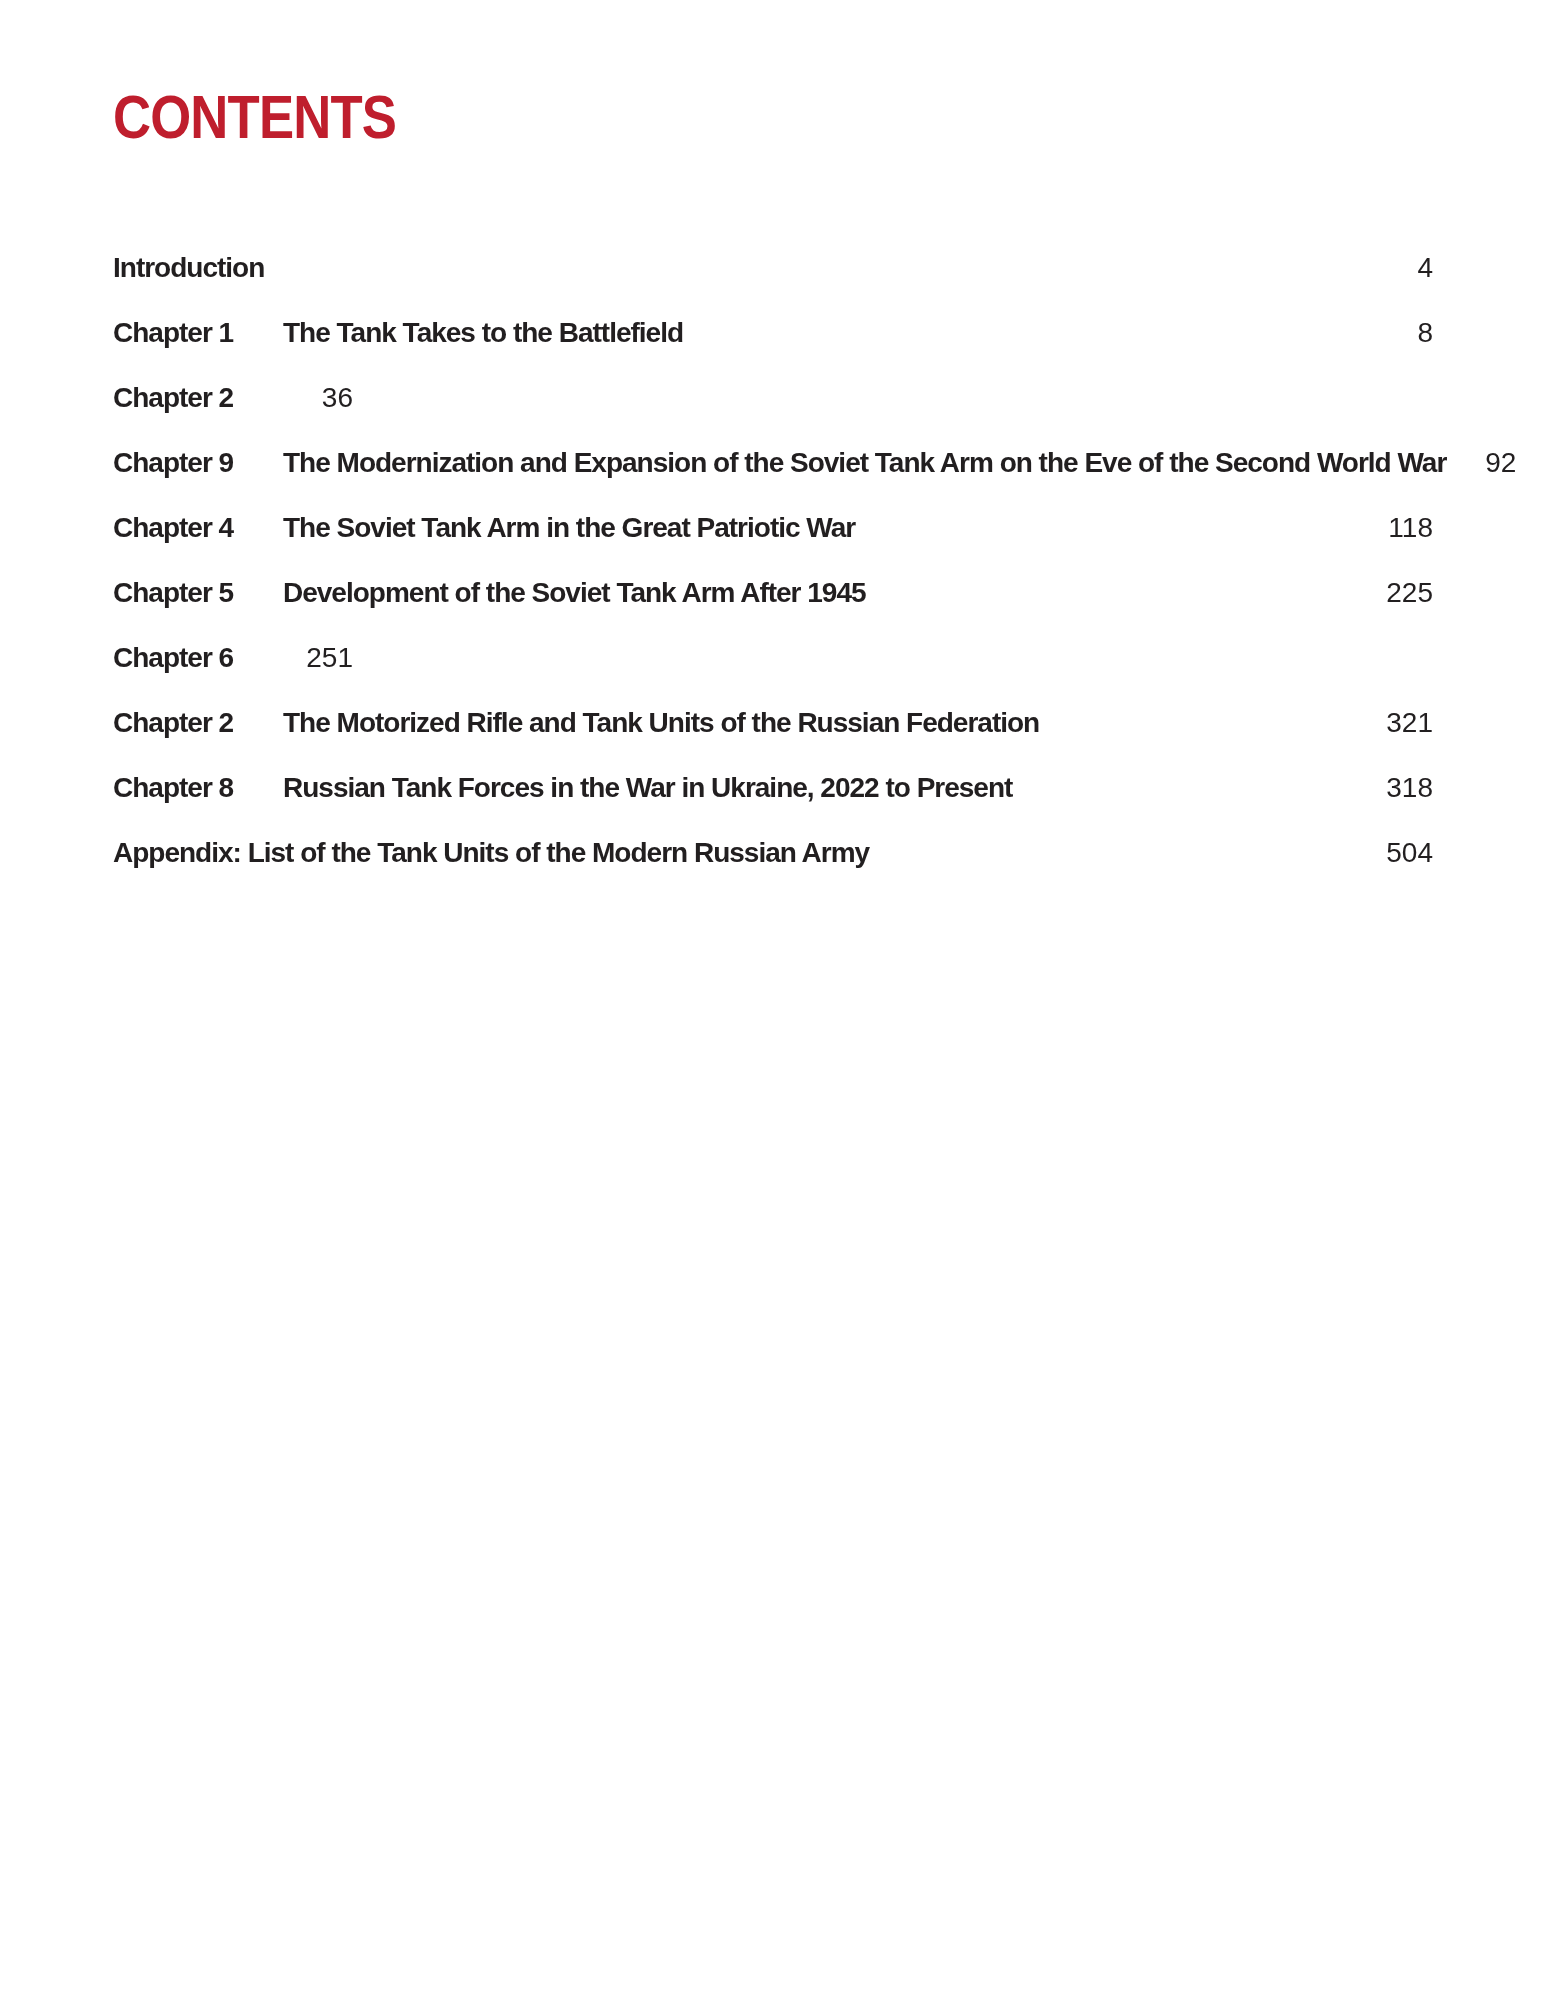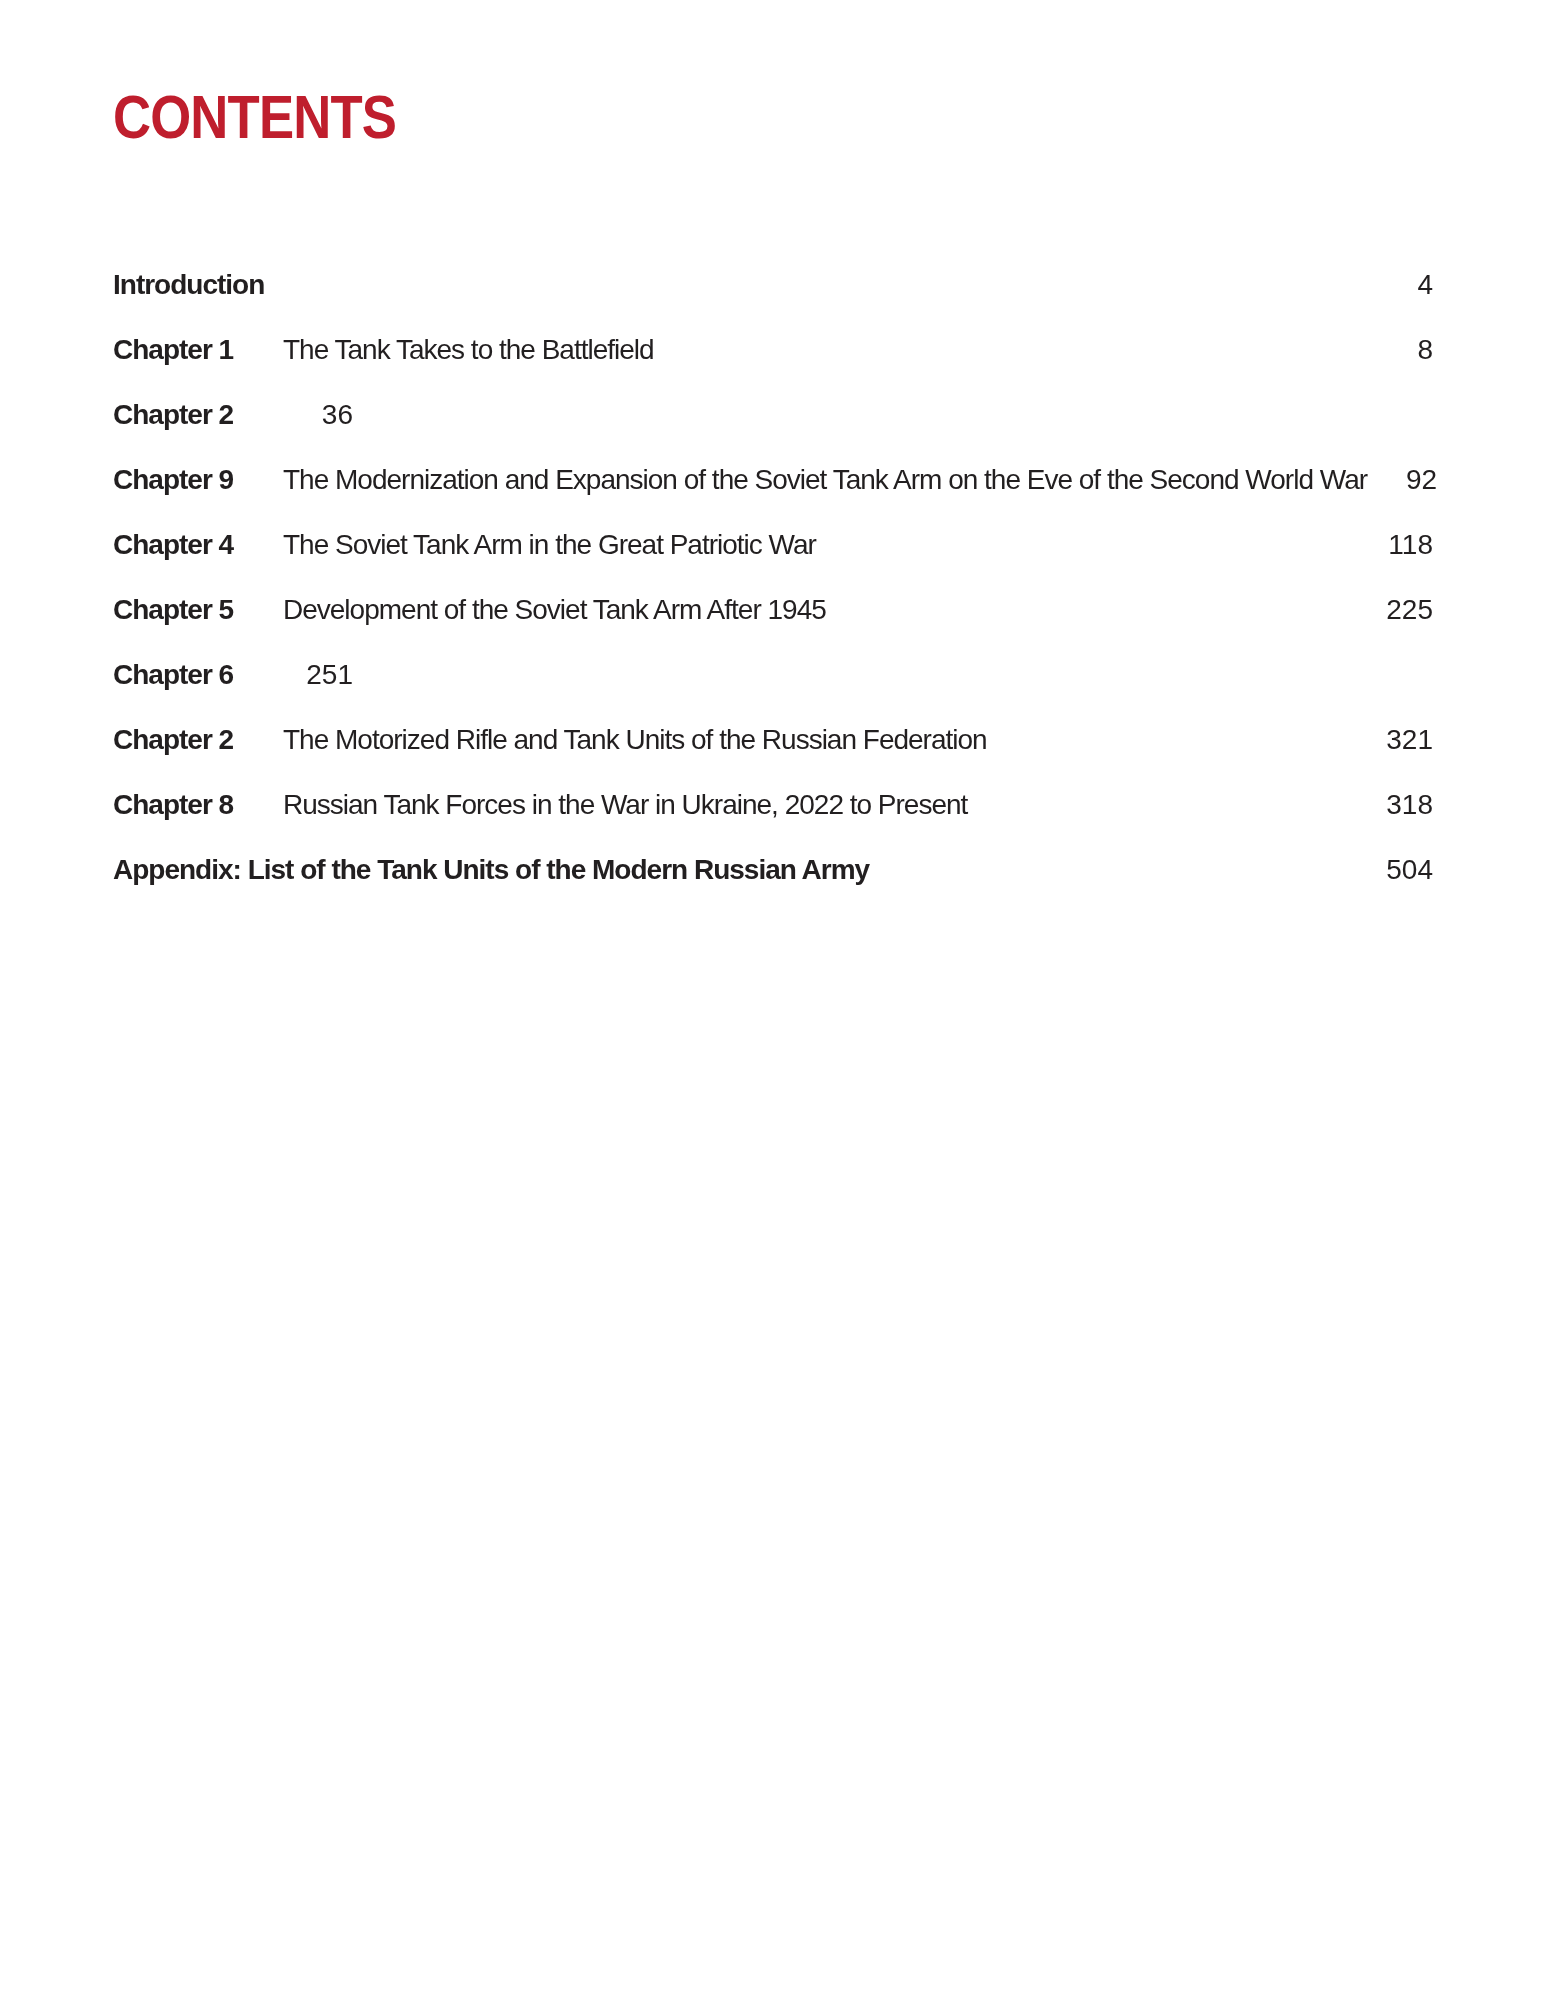--- a/index.html
+++ b/index.html
@@ -33,34 +33,33 @@
     color: #BF1E2D;
     transform: scaleX(0.85);
     transform-origin: left center;
     white-space: nowrap;
   }
   .toc {
     margin-top: 104px;
   }
   .toc-row {
     display: flex;
-    align-items: center;
     height: 65px;
     font-size: 28px;
     letter-spacing: -1px;
     white-space: nowrap;
   }
   .toc-label {
     flex: none;
     width: 170px;
     font-weight: bold;
   }
   .toc-title {
     flex: 1 1 auto;
-    font-weight: normal;
+    font-weight: bold;
     overflow: visible;
   }
   .toc-page {
     flex: none;
     width: 70px;
     text-align: right;
     font-weight: normal;
     letter-spacing: 0;
   }
   .toc-row.row-full .toc-label {

